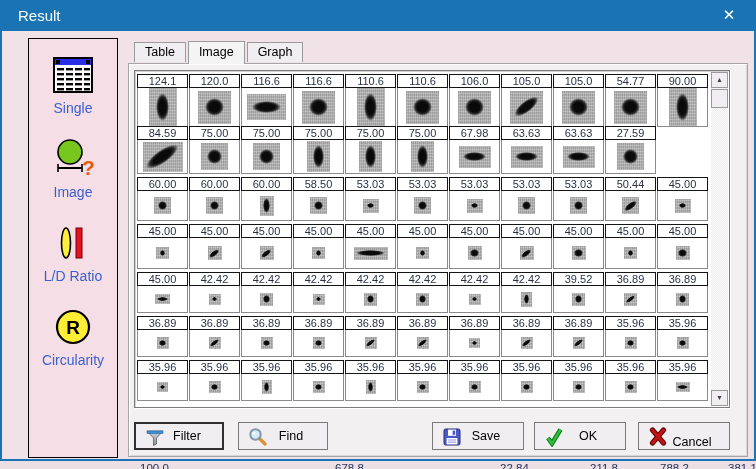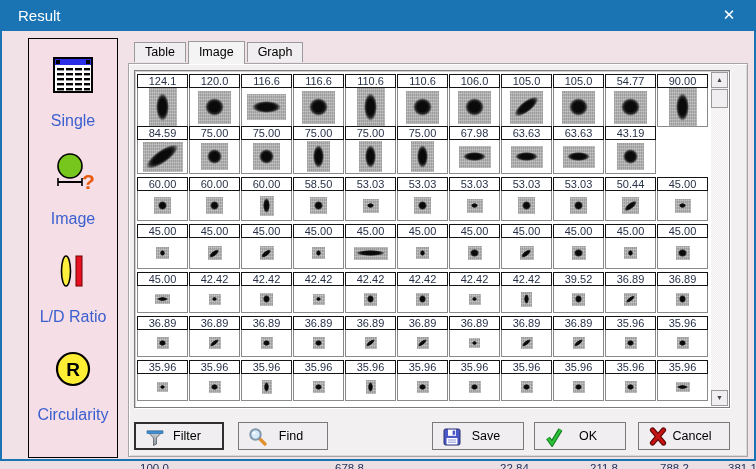--- a/index.html
+++ b/index.html
@@ -14,21 +14,21 @@
   
   .body{position:absolute;left:0;top:31px;width:756px;height:430px;background:#f1e2e7;border-left:2px solid #1a74b4;border-right:2px solid #1a74b4;border-bottom:2px solid #1a74b4;}
 
   
   .under-strip{position:absolute;left:0;top:461px;width:756px;height:8px;background:#ecdfe4;overflow:hidden;}
   .under-strip span{position:absolute;top:1px;font-size:11.5px;color:#23325c;}
 
   
   .side-panel{position:absolute;left:28px;top:38px;width:90px;height:420px;background:#f5dee5;border:1px solid #000;display:flex;flex-direction:column;align-items:center;padding-top:14px;gap:21px;}
   .side-item{display:flex;flex-direction:column;align-items:center;gap:3px;cursor:default;}
-  .side-item .lbl{color:#3a5fd0;font-size:16px;white-space:nowrap;margin-top:12px;}
+  .side-item .lbl{color:#3a5fd0;font-size:14px;white-space:nowrap;}
 
   
   .tabstrip{position:absolute;left:134px;top:41px;height:22px;display:flex;align-items:center;z-index:3;}
   .tab{border:1px solid #9a9a9a;border-bottom:none;background:#f0eef0;height:20px;line-height:19px;padding:0 10px;font-size:12.5px;color:#000;margin-right:2px;}
   .tab.active{height:23px;line-height:21px;background:#f5f4f5;margin-bottom:-1px;z-index:4;}
 
   
   .pane{position:absolute;left:128px;top:63px;width:620px;height:394px;background:#f2f0f1;border:1px solid #a5a5a5;box-shadow:inset 1px 1px 0 #ffffff, inset -1px -1px 0 #d8d8d8;}
 
   
@@ -319,21 +319,21 @@
           </div>
           <div class="cell">
             <div class="num">63.63</div>
             <div class="imgarea">
               <span class="thumb t-h" style="width: 32px; height: 22px;">
                 <span class="b"></span>
               </span>
             </div>
           </div>
           <div class="cell">
-            <div class="num">43.19</div>
+            <div class="num">27.59</div>
             <div class="imgarea">
               <span class="thumb t-r" style="width: 27px; height: 27px;">
                 <span class="b"></span>
               </span>
             </div>
           </div>
         </div>
         <div class="row">
           <div class="cell">
             <div class="num">60.00</div>
@@ -836,21 +836,21 @@
   <div class="btn" style="left:534px;width:92px;">
     <span class="bicon">
       <svg width="20" height="20" viewBox="0 0 20 20">
         <path d="M4 11 L8 16.5 L16.5 2.5" fill="none" stroke="#0f7d1d" stroke-width="4.6"></path>
         <path d="M4 11 L8 16.5 L16.5 2.5" fill="none" stroke="#2fc13a" stroke-width="2.4"></path>
       </svg>
     </span>
     <span class="blabel">OK</span>
   </div>
 
-  <div class="btn" style="left:638px;width:92px;">
+  <div class="btn" style="left:638px;width:92px;align-items:flex-end;">
     <span class="bicon">
       <svg width="20" height="20" viewBox="0 0 20 20">
         <path d="M14 15.5 L17.5 17.5" stroke="#0a8a8a" stroke-width="2.2"></path>
         <path d="M4.5 3 L15.5 16 M15.5 3 L4.5 16" stroke="#5e0606" stroke-width="5.2" stroke-linecap="round"></path>
         <path d="M4.5 3 L15.5 16 M15.5 3 L4.5 16" stroke="#c51414" stroke-width="3" stroke-linecap="round"></path>
       </svg>
     </span>
     <span class="blabel">Cancel</span>
   </div>
 

